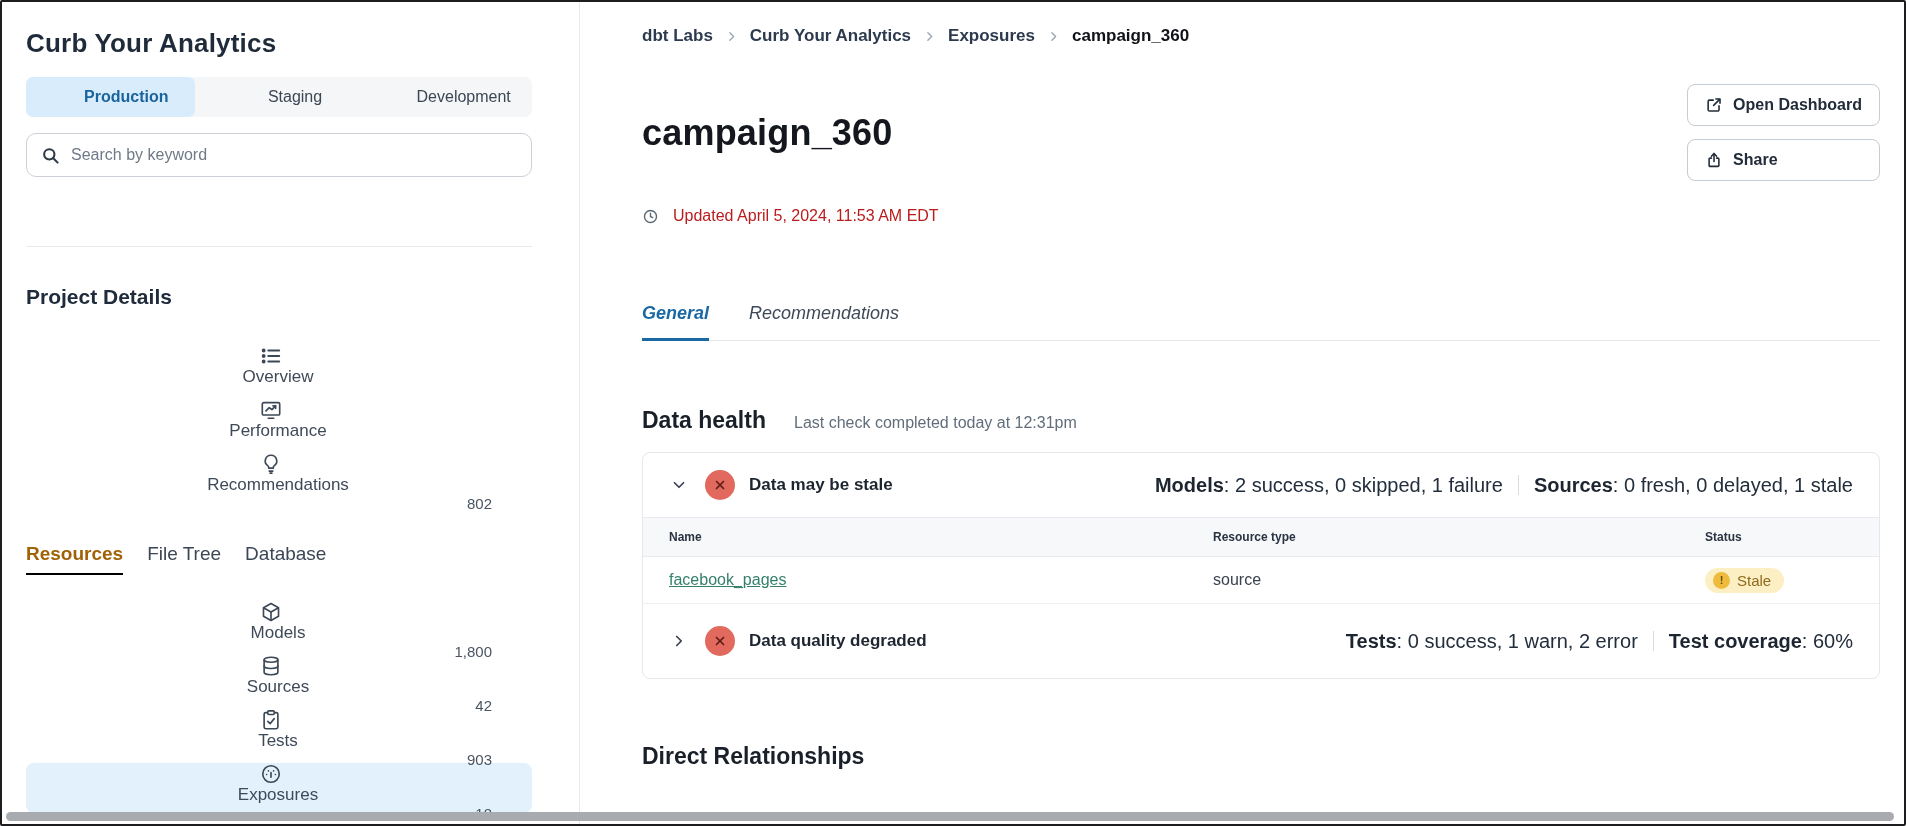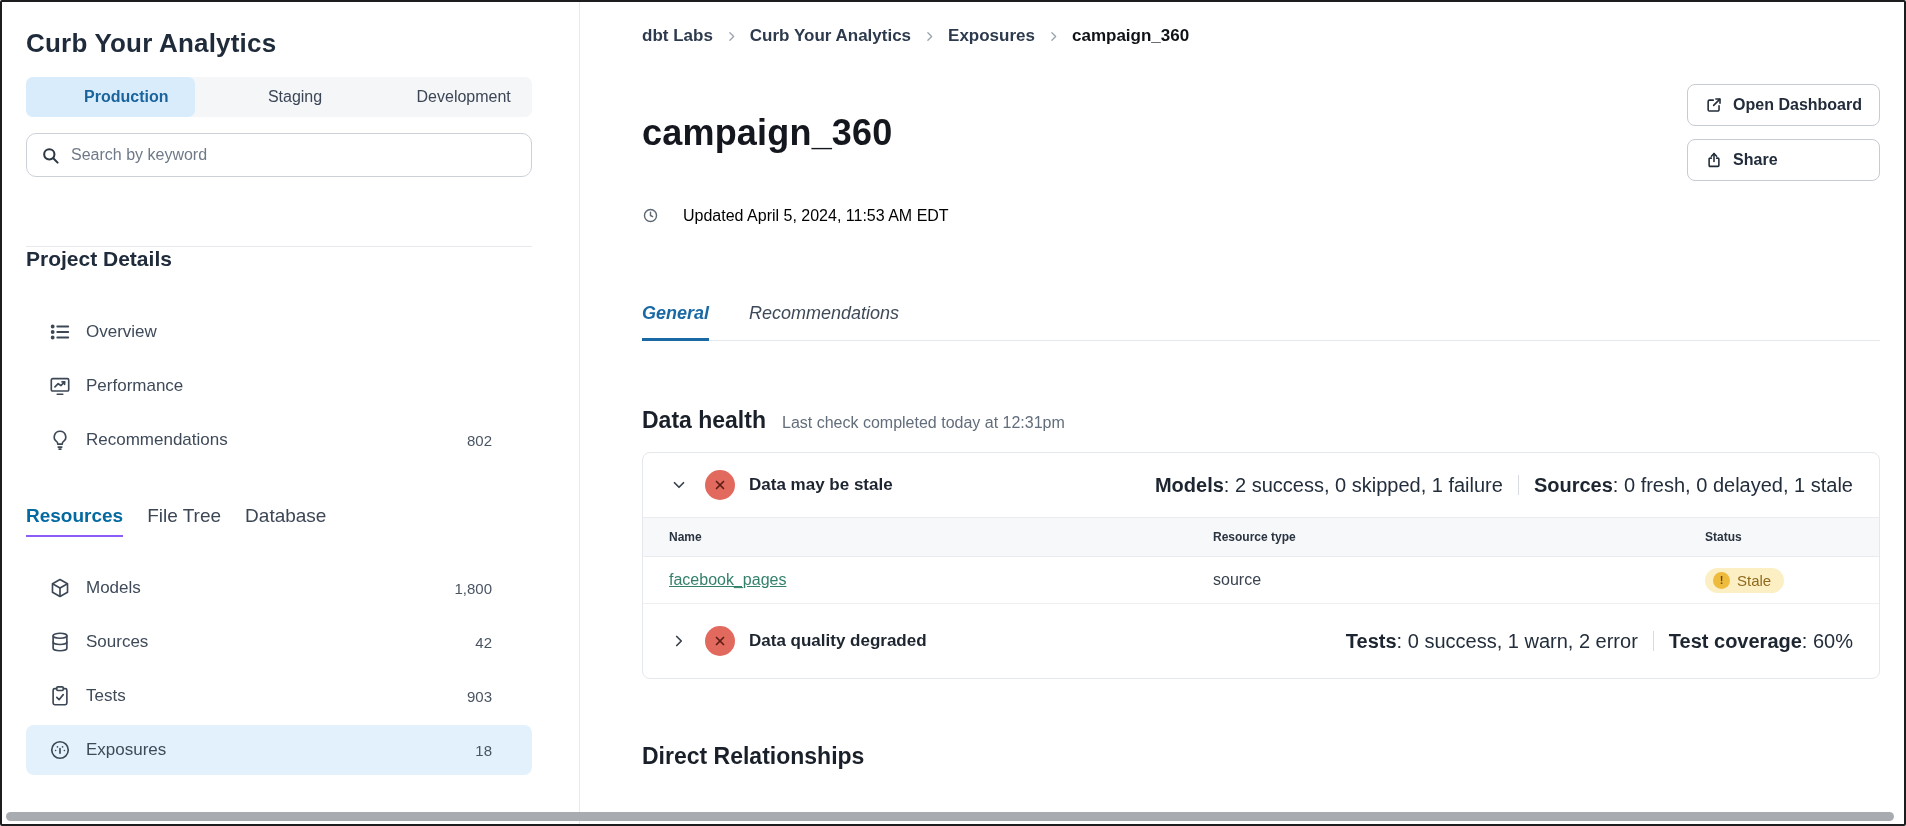--- a/index.html
+++ b/index.html
@@ -63,46 +63,48 @@
     color: #2c3744; width: 100%;
     background: transparent;
   }
   .search input::placeholder { color: #6f7987; }
 
   .sidebar-divider {
     border: none; border-top: 1px solid #e7e9ec;
     margin-top: 69px;
   }
   .side-heading {
+    margin-top: 38px;
     font-size: 21px; font-weight: 600; color: #202c3c;
   }
   .side-nav { margin-top: 36px; }
   .side-nav.resources { margin-top: 26px; }
   .nav-item {
     height: 50px; margin-bottom: 4px;
     display: flex; align-items: center;
     padding: 0 40px 0 23px;
     border-radius: 8px;
     color: #3f4a59;
     cursor: pointer;
+    flex-direction: column;
   }
   .nav-item.selected { background: #e2f1fc; }
   .nav-item .icon { width: 22px; height: 22px; color: #3d4856; flex-shrink: 0; }
   .nav-item .label { margin-left: 15px; font-size: 17px; }
   .nav-item .count { margin-left: auto; font-size: 15px; color: #4a5563; }
 
   .resource-tabs {
     margin-top: 40px;
     display: flex; gap: 24px;
     font-size: 19px; color: #3c4654;
   }
   .rtab { cursor: pointer; padding-bottom: 8px; }
   .rtab.active {
-    color: #0369a1; font-weight: 600;
-    border-bottom: 2px solid #8b5cf6;
+    color: #a16207; font-weight: 600;
+    border-bottom: 2px solid #000000;
   }
 
   
   .main {
     flex: 1 1 auto;
     padding: 24px 24px 0 62px;
     min-width: 0;
   }
   .breadcrumb {
     display: flex; align-items: center; gap: 12px;
@@ -126,22 +128,22 @@
     border: 1px solid #c6ccd3;
     border-radius: 8px;
     font-family: inherit;
     font-size: 16px; font-weight: 700; color: #222c3a;
     cursor: pointer;
   }
   .btn svg { color: #222c3a; }
 
   .updated {
     margin-top: 26px;
-    display: flex; align-items: flex-start; gap: 24px;
-    font-size: 16px; color: #000000;
+    display: flex; align-items: flex-end; gap: 14px;
+    font-size: 16px; color: #b91c1c;
   }
 
   .tabs {
     margin-top: 78px;
     display: flex; gap: 40px;
     border-bottom: 1px solid #e6e9ec;
   }
   .tab {
     padding-bottom: 14px;
     font-size: 18px; color: #3f4a58;
@@ -150,21 +152,21 @@
     margin-bottom: -1px;
     font-style: italic;
   }
   .tab.active {
     color: #1a69a5; font-weight: 600;
     border-bottom-color: #1a69a5;
   }
 
   .section-heading {
     margin-top: 66px;
-    display: flex; align-items: baseline; gap: 16px;
+    display: flex; align-items: baseline; gap: 28px;
   }
   .section-heading h2 { font-size: 23px; font-weight: 600; color: #1a2029; }
   .section-heading .sub { font-size: 16px; color: #626d7b; }
 
   
   .card {
     margin-top: 18px;
     border: 1px solid #e4e7eb;
     border-radius: 8px;
     background: #fff;

